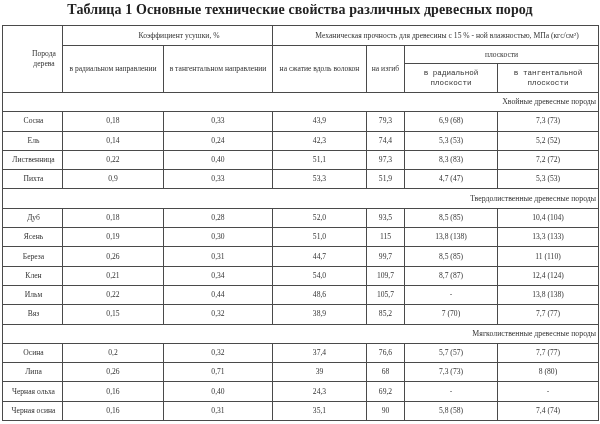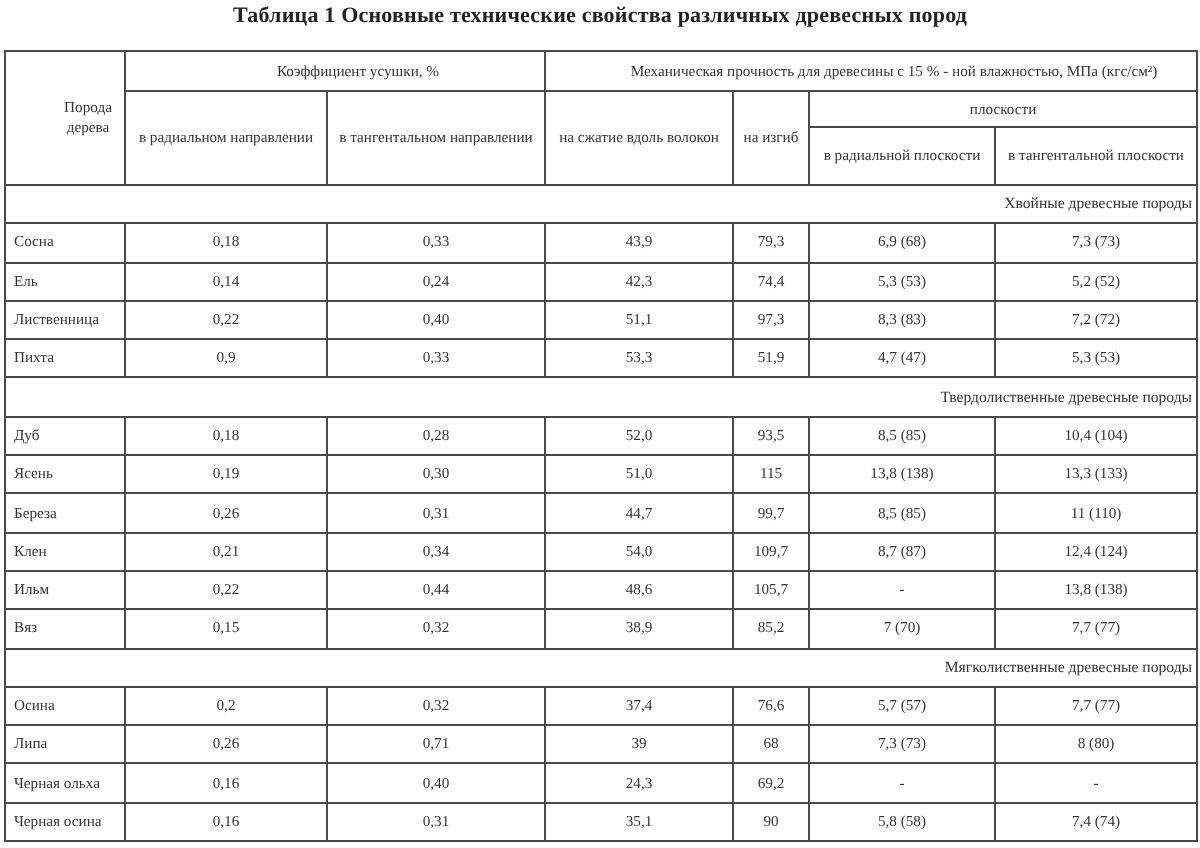--- a/index.html
+++ b/index.html
@@ -1,30 +1,30 @@
 <!DOCTYPE html>
 <html><head>
   <meta charset="utf-8">
   <style>
     html, body { margin: 0; padding: 0; background: #ffffff; }
     body { width: 600px; height: 424px; overflow: hidden; position: relative;
            font-family: "Liberation Serif", "DejaVu Serif", serif; color: #333; }
     .title { position: absolute; left: 0; top: 2px; width: 600px; text-align: center;
-             font-weight: bold; font-size: 11px; color: #222; letter-spacing: 0.1px; }
+             font-weight: bold; font-size: 14px; color: #222; letter-spacing: 0.1px; }
     table { position: absolute; left: 2px; top: 25px; width: 596px; border-collapse: collapse;
             table-layout: fixed; font-size: 7.6px; }
     td, th { border: 1px solid #4a4a4a; padding: 0 2px; font-weight: normal; text-align: center;
              vertical-align: middle; line-height: 10px; color: #333; }
     th { background: #fff; }
     .h1 td, .h1 th { height: 19px; padding-left: 25px; }
     .h2 th { height: 17px; }
-    .h3 th { height: 28px; }
+    .h3 th { height: 28px; font-family: Liberation Mono, monospace; }
     .sect td { height: 18.3px; text-align: right; font-size: 7.8px; }
     .row td { height: 18.3px; }
-    .row td.name { text-align: left; padding-left: 4px; }
+    .row td.name { text-align: center; padding-left: 4px; }
   </style>
 </head>
 <body>
 
 <div class="title">Таблица 1 Основные технические свойства различных древесных пород</div>
 
 <table>
   <colgroup>
     <col style="width:60px">
     <col style="width:101px">

